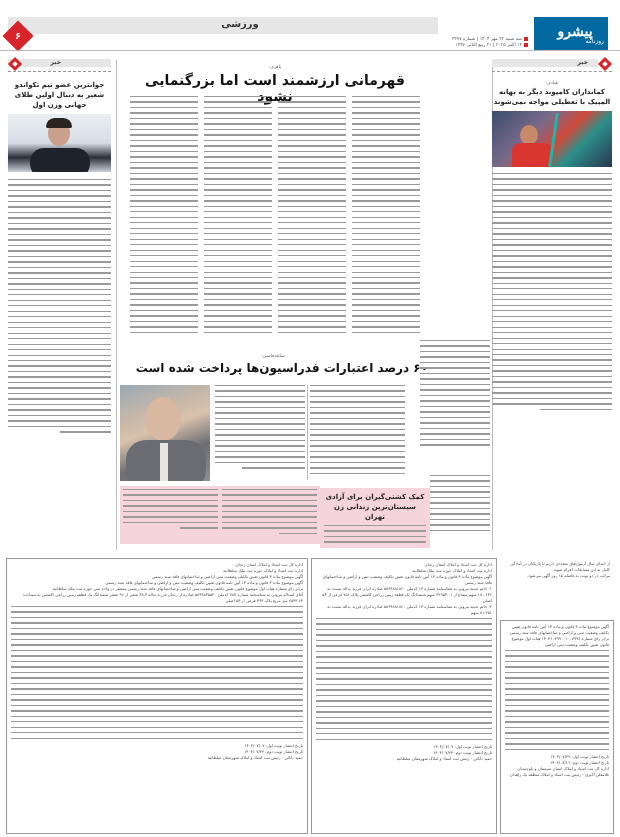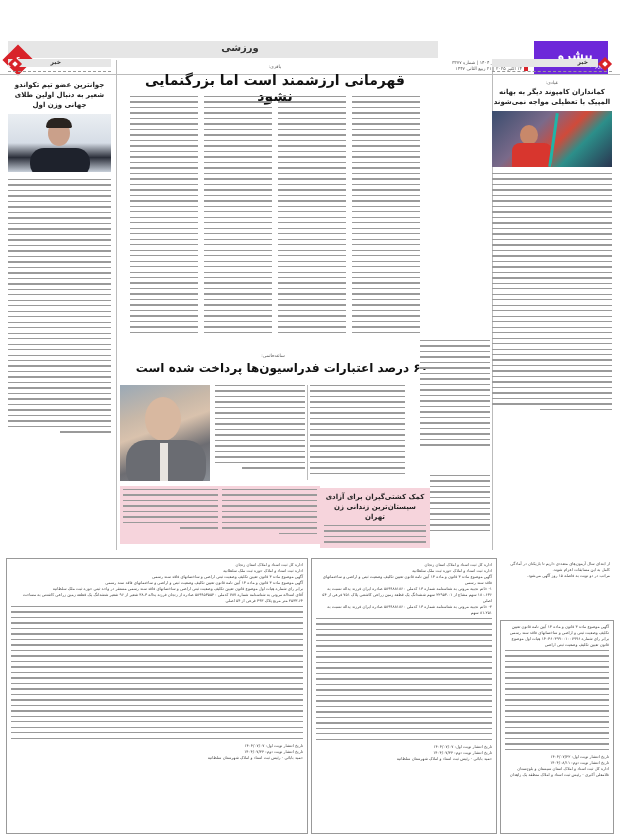--- a/index.html
+++ b/index.html
@@ -1,26 +1,26 @@
 <!DOCTYPE html>
 <html><head>
 <meta charset="utf-8">
 <style>
   * { box-sizing: border-box; margin: 0; padding: 0; }
   html, body { width: 620px; height: 837px; background: #ffffff; overflow: hidden; }
   body { font-family: "DejaVu Sans", sans-serif; color: #222; direction: rtl; position: relative; }
 
   
-  .header { position: absolute; top: 17px; left: 0; width: 620px; height: 17px; margin-top: 24px; }
+  .header { position: absolute; top: 17px; left: 0; width: 620px; height: 17px; }
   .header-band { position: absolute; top: 0; left: 8px; width: 430px; height: 17px; background: #e6e6e6; }
   .header-line { position: absolute; top: 33px; left: 0; width: 620px; height: 1px; background: #bbb; }
   .section-title { position: absolute; top: 1px; left: 200px; width: 80px; text-align: center; font-size: 10px; font-weight: bold; color: #333; }
   .page-num { position: absolute; top: 8px; left: 7px; width: 22px; height: 22px; background: #d8232a; transform: rotate(45deg); }
   .page-num span { display: block; transform: rotate(-45deg); color: #fff; font-size: 9px; font-weight: bold; text-align: center; line-height: 22px; }
-  .logo { position: absolute; top: 0; right: 12px; width: 74px; height: 33px; background: #6d28d9; color: #fff; text-align: center; padding-left: 8px; }
+  .logo { position: absolute; top: 0; right: 12px; width: 74px; height: 33px; background: #0369a1; color: #fff; text-align: center; padding-left: 8px; }
   .logo .brand { font-family: "DejaVu Serif", serif; font-size: 14px; font-weight: bold; line-height: 22px; display: block; margin-top: 3px; }
   .logo .sub { font-size: 6px; position: absolute; right: 4px; bottom: 6px; }
   .dateline { position: absolute; top: 19px; right: 92px; font-size: 4.5px; color: #555; line-height: 6px; }
   .dateline div { position: relative; padding-right: 6px; }
   .dateline div::before { content: ""; position: absolute; right: 0; top: 1px; width: 4px; height: 4px; background: #d8232a; }
 
   
   .col { position: absolute; }
   .col-right { top: 58px; right: 8px; width: 120px; }
   .col-left { top: 58px; left: 8px; width: 103px; }

